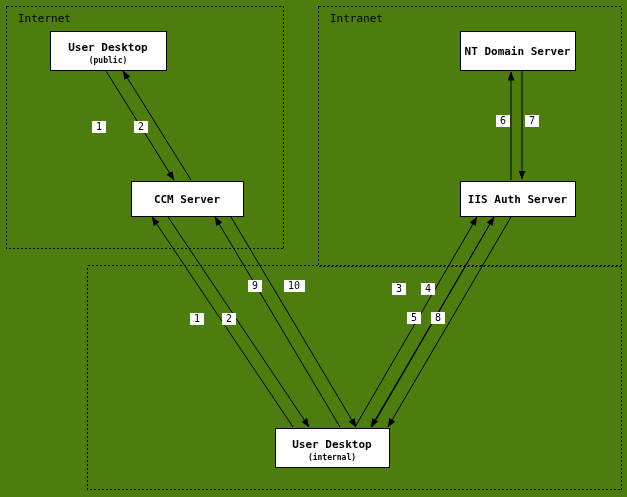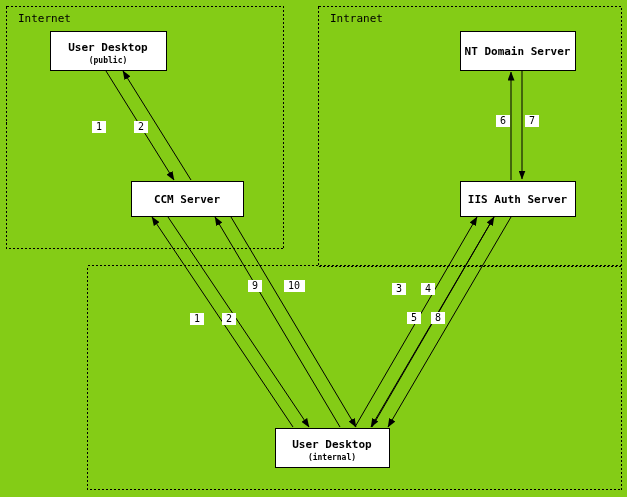--- a/index.html
+++ b/index.html
@@ -4,21 +4,21 @@
 <style>
   html, body {
     margin: 0;
     padding: 0;
     background: #ffffff;
   }
   #canvas {
     position: relative;
     width: 627px;
     height: 497px;
-    background: #84cc16;
+    background: #4d7c0f;
     font-family: "DejaVu Sans Mono", "Liberation Mono", monospace;
     overflow: hidden;
   }
   svg.diagram {
     position: absolute;
     left: 0;
     top: 0;
     width: 627px;
     height: 497px;
   }

